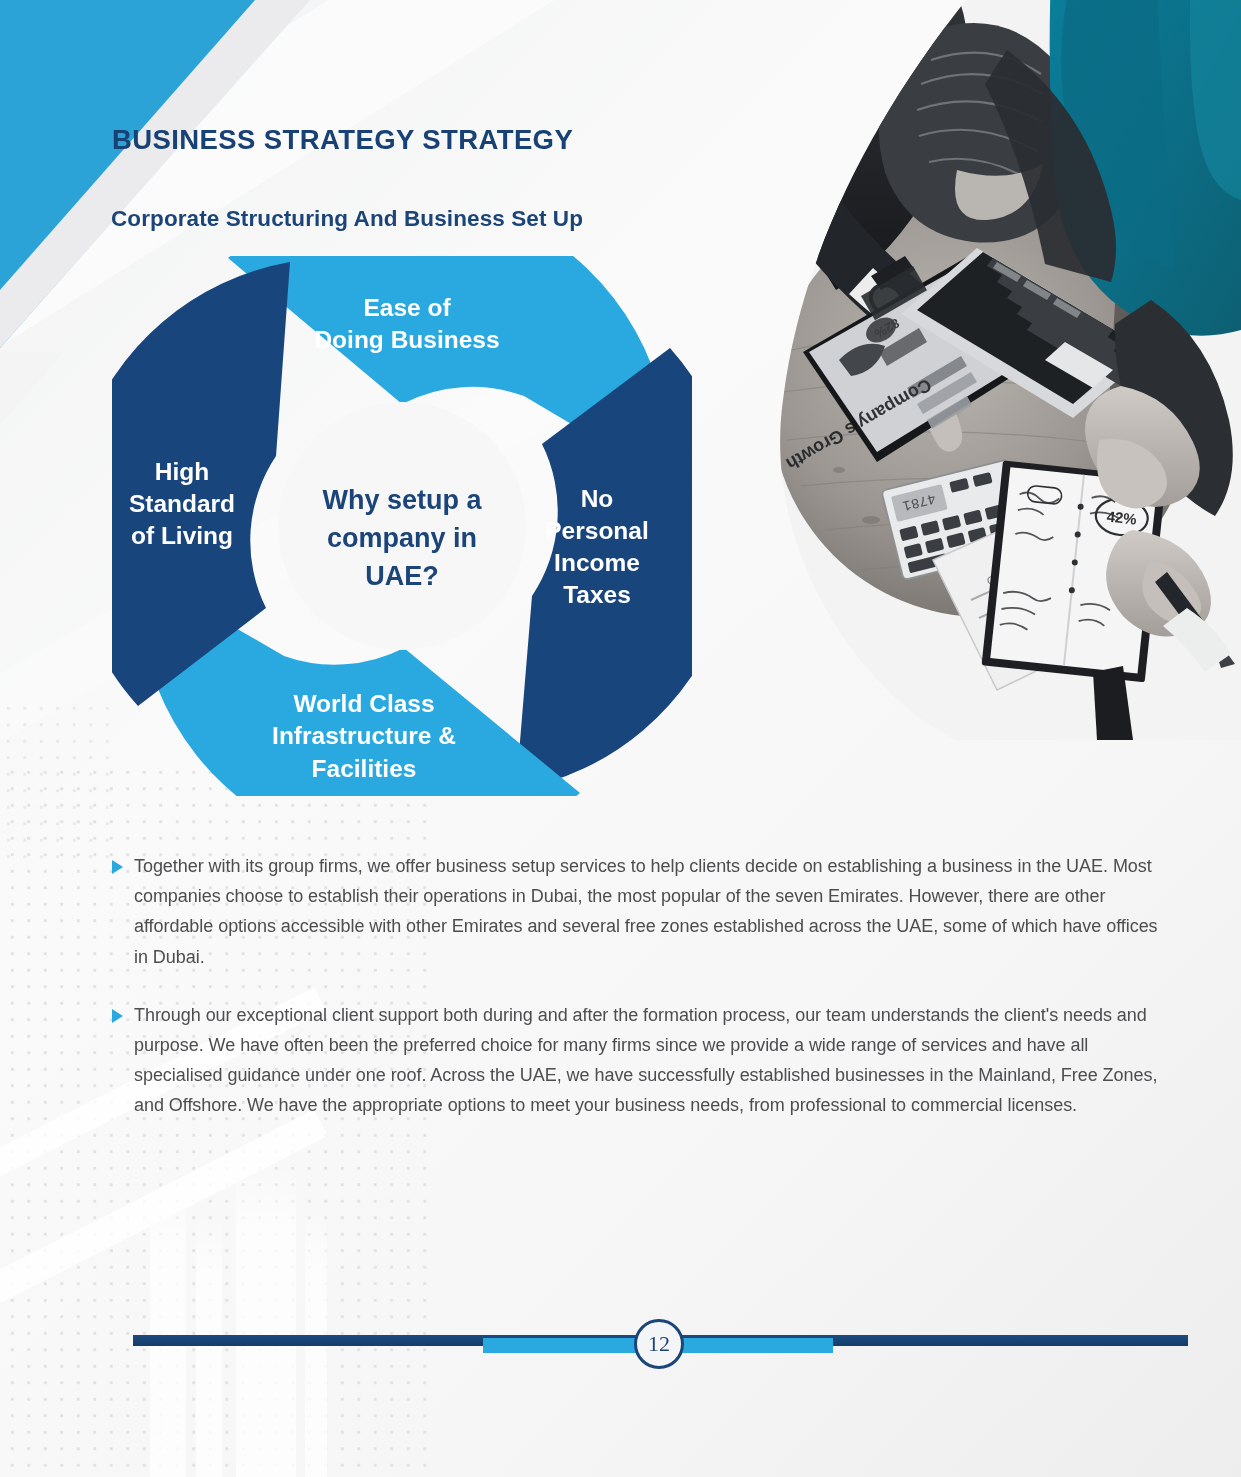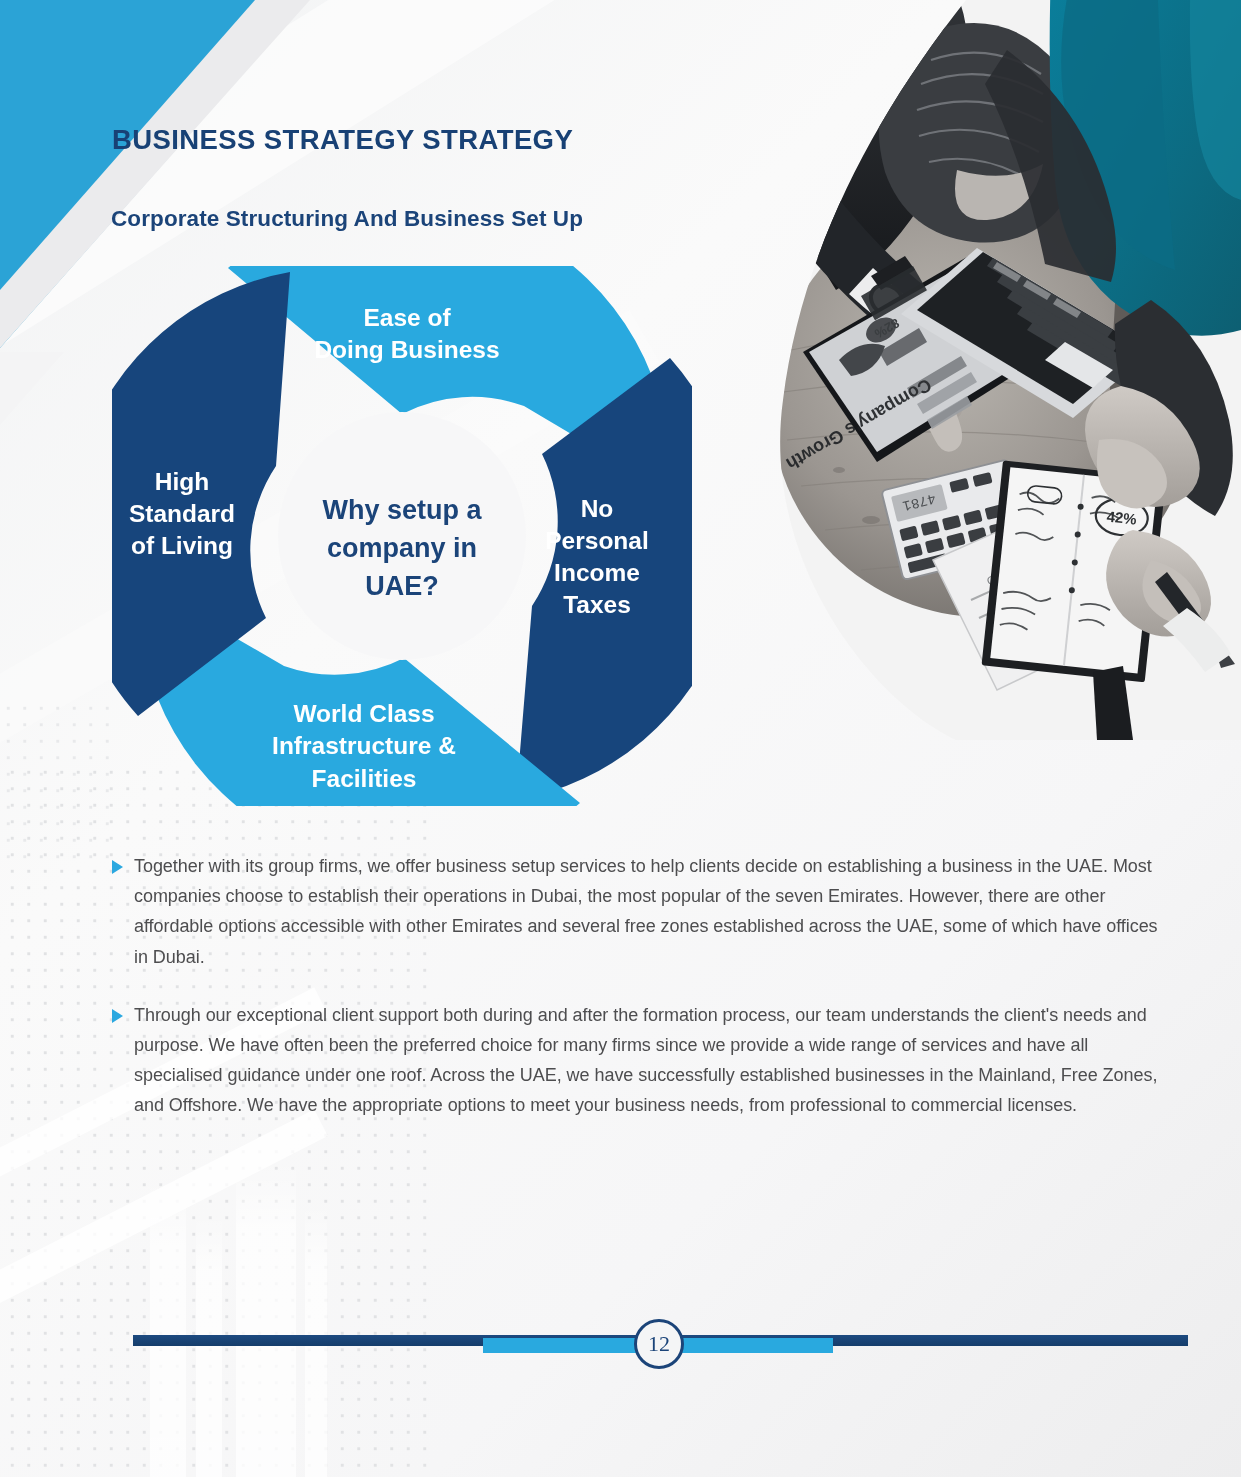--- a/index.html
+++ b/index.html
@@ -126,21 +126,21 @@
     font-size: 22.5px;
     font-weight: 700;
     letter-spacing: .1px;
     color: #1B4479;
     margin-top: 12px;
   }
 
   
   .diagram {
     position: absolute;
-    left: 112px; top: 266px;
+    left: 112px; top: 256px;
     width: 580px; height: 540px;
   }
   .diagram svg { display: block; }
   .seg-label {
     font-family: "Liberation Sans", sans-serif;
     font-weight: 700;
     fill: #ffffff;
   }
   .center-label {
     font-family: "Liberation Sans", sans-serif;

